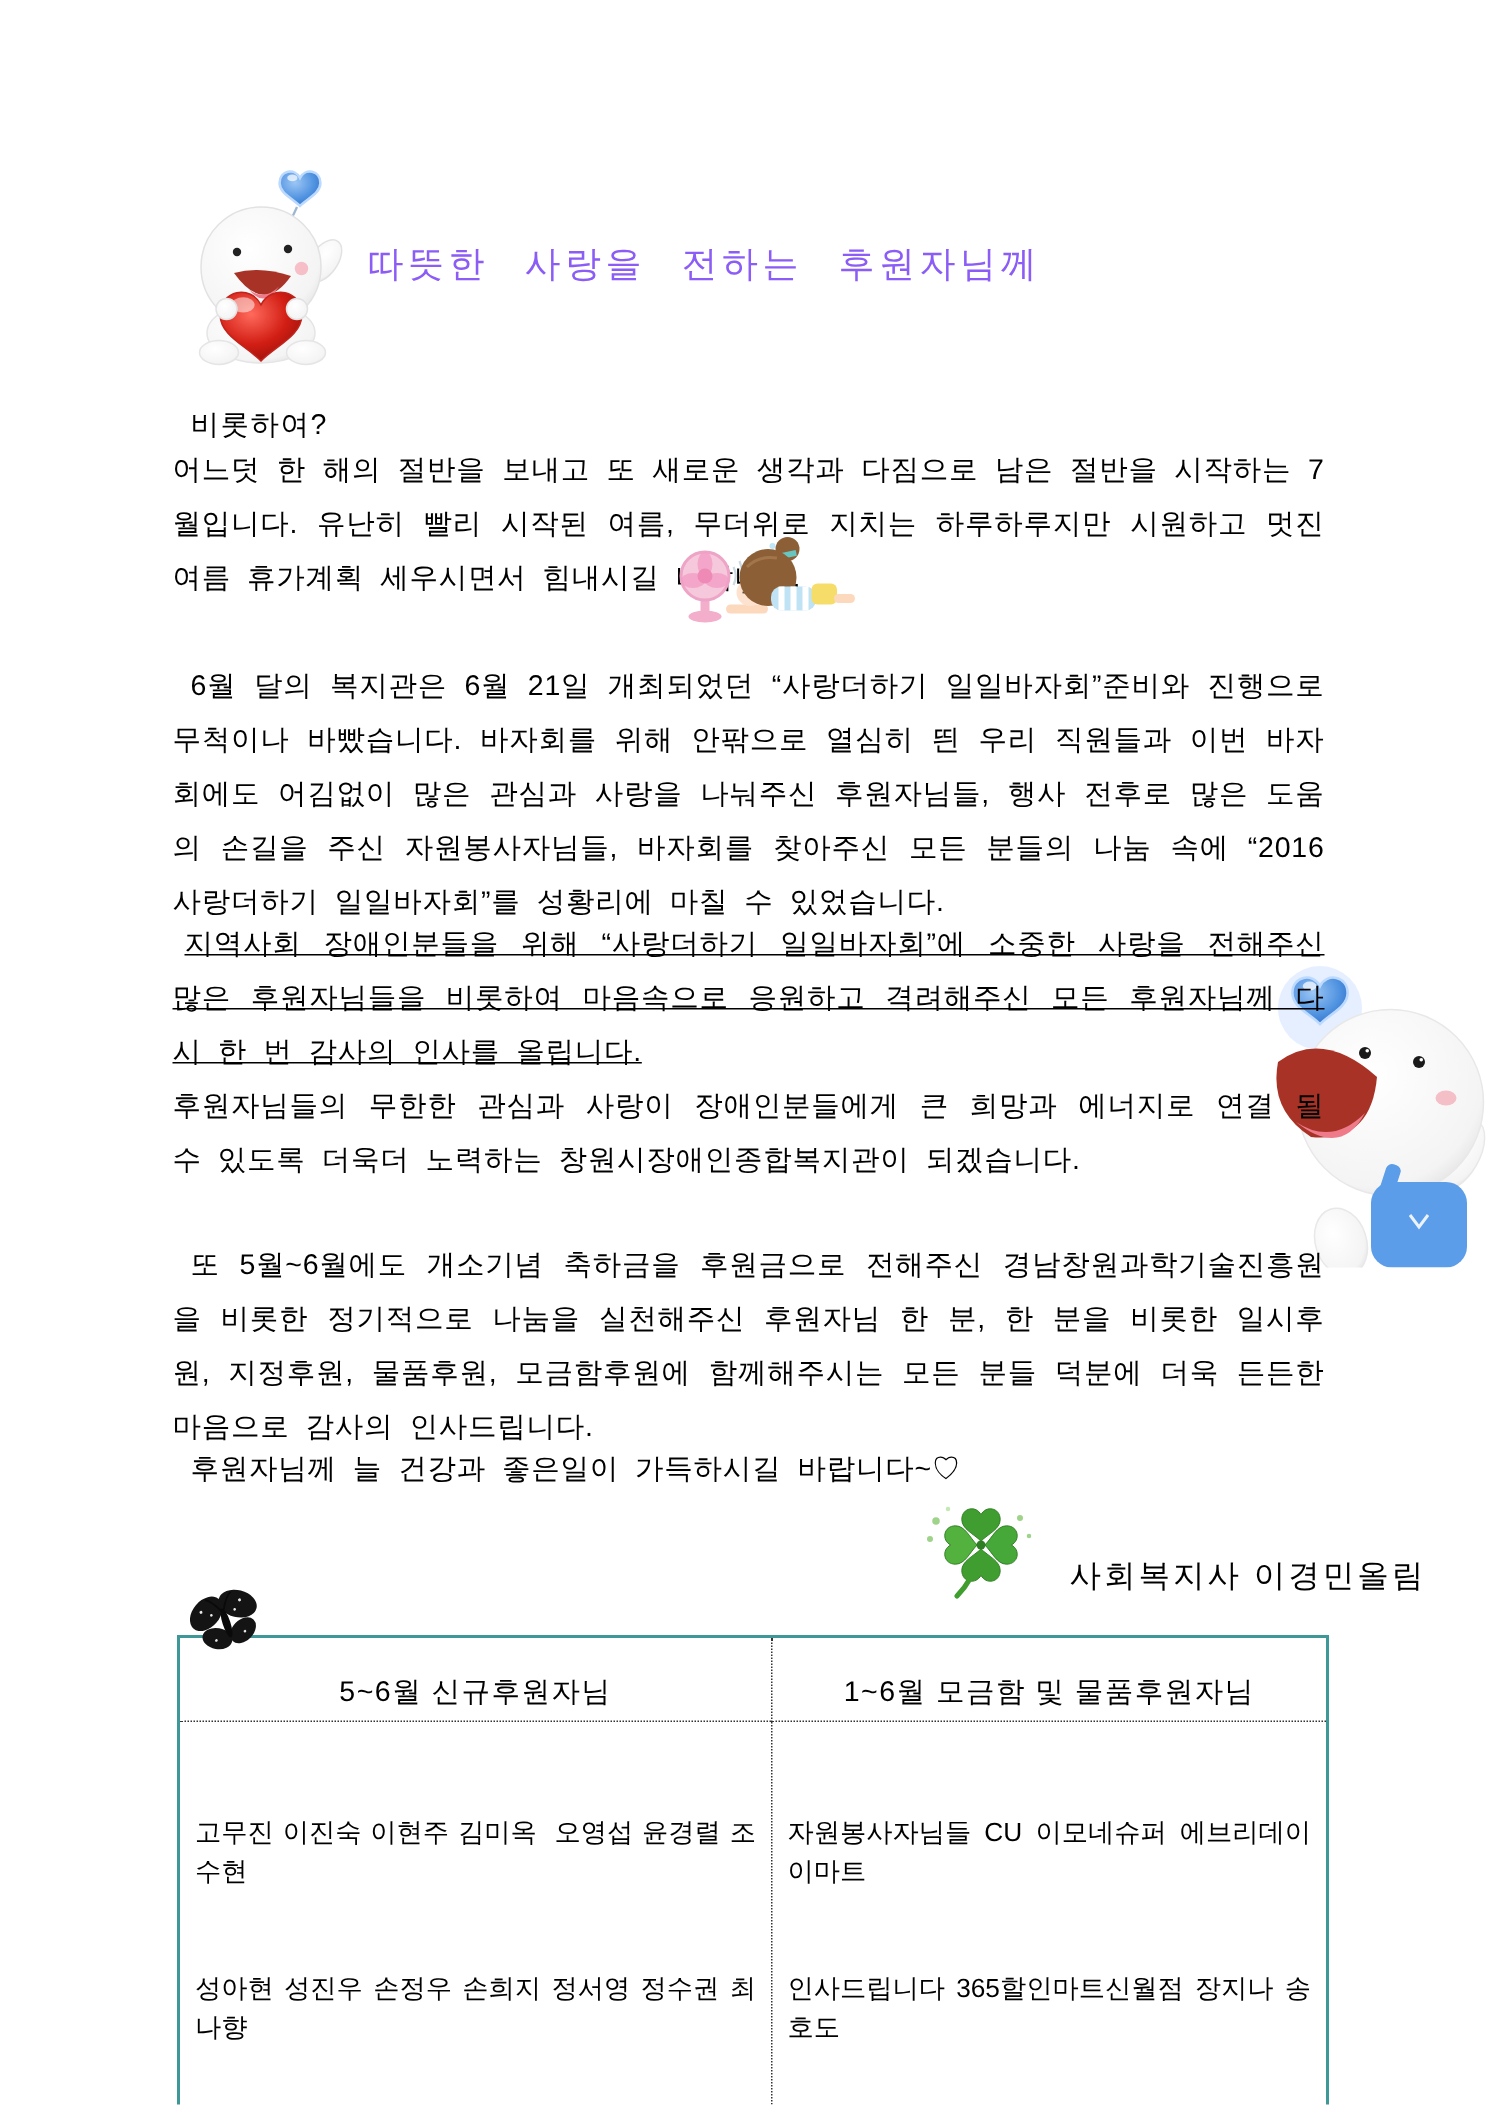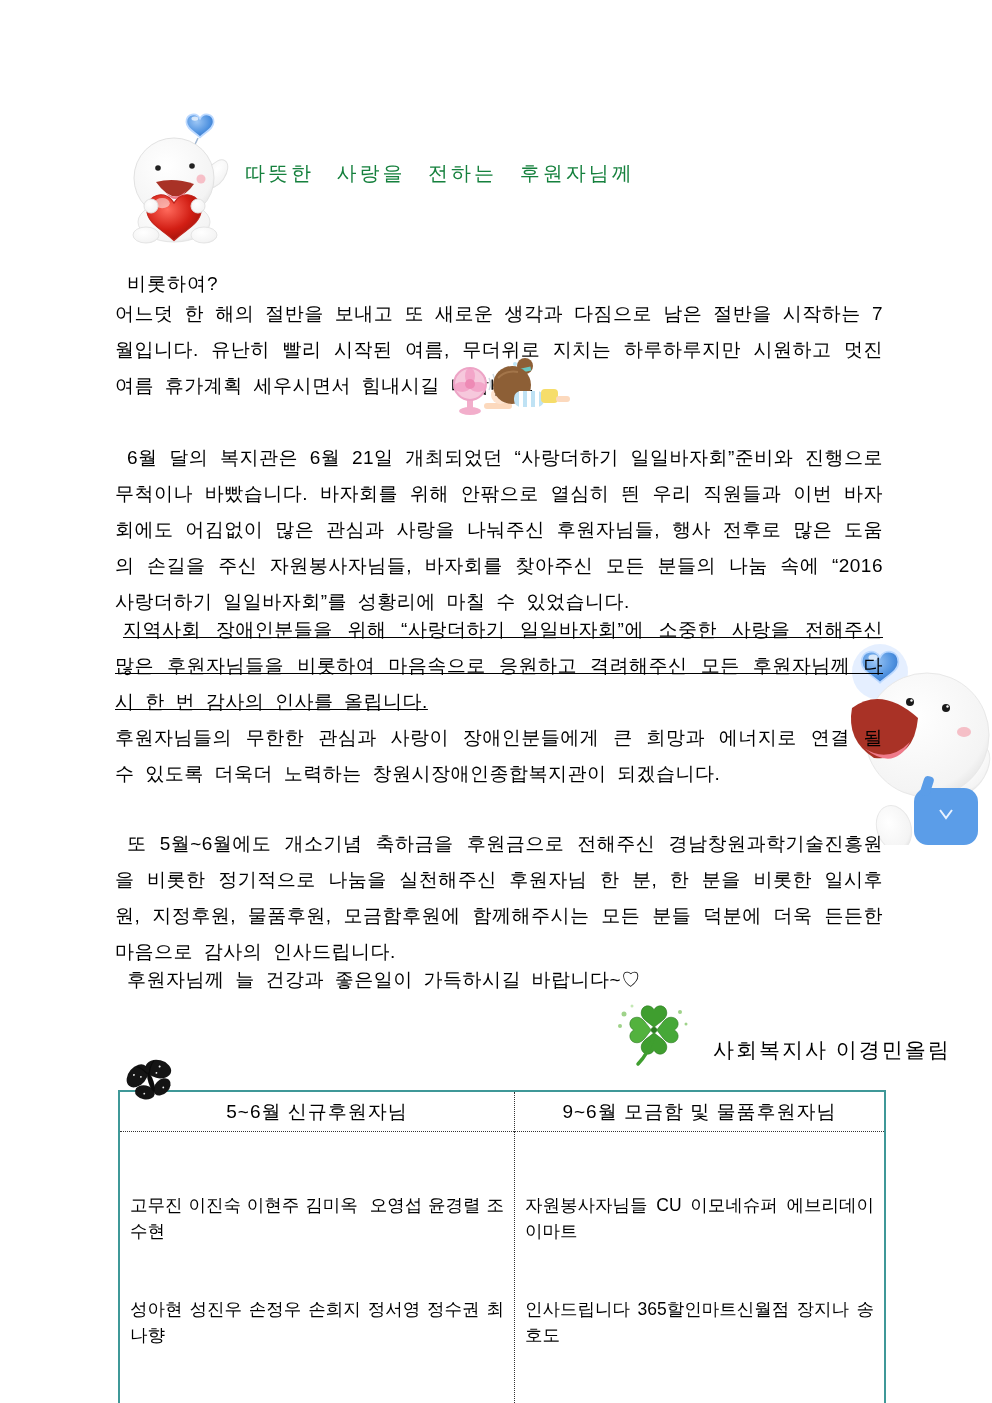--- a/index.html
+++ b/index.html
@@ -8,36 +8,36 @@
     font-family:"Liberation Sans",sans-serif;color:#000;overflow:hidden;
   }
   .abs{position:absolute;}
   .para{
     width:768px;font-size:19px;line-height:36px;
     text-align:justify;word-spacing:0.26em;letter-spacing:0.5px;
   }
   .indent12{text-indent:12px;}
   .indent8{text-indent:8px;text-decoration:underline;}
   #page-title{
-    font-size:20px;letter-spacing:3px;word-spacing:14px;color:#15803d;
+    font-size:24px;letter-spacing:3px;word-spacing:14px;color:#8b5cf6;
     white-space:nowrap;
   }
   #greeting{font-size:19px;letter-spacing:1px;}
   #signature{
     font-size:21px;letter-spacing:2px;white-space:nowrap;margin-left:25px;
   }
   
   .sup-table{
     left:118px;top:1090px;width:764px;
     border:2px solid #3f9898;
     display:grid;grid-template-columns:394px 1fr;
     background:#fff;
   }
   .sup-th{
-    font-size:19px;text-align:center;padding:7px 4px 6px 4px;
+    font-size:19px;text-align:center;padding:23px 4px 6px 4px;
     border-bottom:1px dotted #333;letter-spacing:1px;
   }
   .sup-th.right{border-left:1px dotted #333;}
   .sup-cell{
     padding:8px 10px 10px 10px;font-size:17.5px;line-height:26px;
     border-bottom:1px dotted #333;white-space:pre-wrap;
   }
   .sup-cell.right{border-left:1px dotted #333;}
   .cell-line{text-align:justify;text-align-last:justify;}
   svg{display:block;}
@@ -182,21 +182,21 @@
         <circle cx="8" cy="-7" r="0.9" fill="#fff" opacity="0.9"></circle>
       <circle cx="-10" cy="9" r="0.9" fill="#fff" opacity="0.9"></circle>
         <circle cx="10" cy="9" r="0.9" fill="#fff" opacity="0.9"></circle>
       <ellipse cx="0" cy="0" rx="2.6" ry="10" fill="#0a0a0a"></ellipse>
       <path d="M-1,-9 Q-5,-17 -9,-19 M1,-9 Q5,-17 9,-19" stroke="#0a0a0a" stroke-width="1.2" fill="none"></path>
     </g>
   </svg>
 
   <div class="abs sup-table">
     <div class="sup-th">5~6월 신규후원자님</div>
-    <div class="sup-th right">9~6월 모금함 및 물품후원자님</div>
+    <div class="sup-th right">1~6월 모금함 및 물품후원자님</div>
 
     <div class="sup-cell">
       <div class="cell-line">고무진 이진숙 이현주 김미옥  오영섭 윤경렬 조수현</div>
       <div class="cell-line">성아현 성진우 손정우 손희지 정서영 정수권 최나향</div>
       <div class="cell-line">조안나 하미영 구성자 강현정 김건호 김유빈 성은영</div>
       
     </div>
     <div class="sup-cell right">
       <div class="cell-line">자원봉사자님들 CU 이모네슈퍼 에브리데이이마트</div>
       <div class="cell-line">인사드립니다 365할인마트신월점 장지나 송호도</div>

